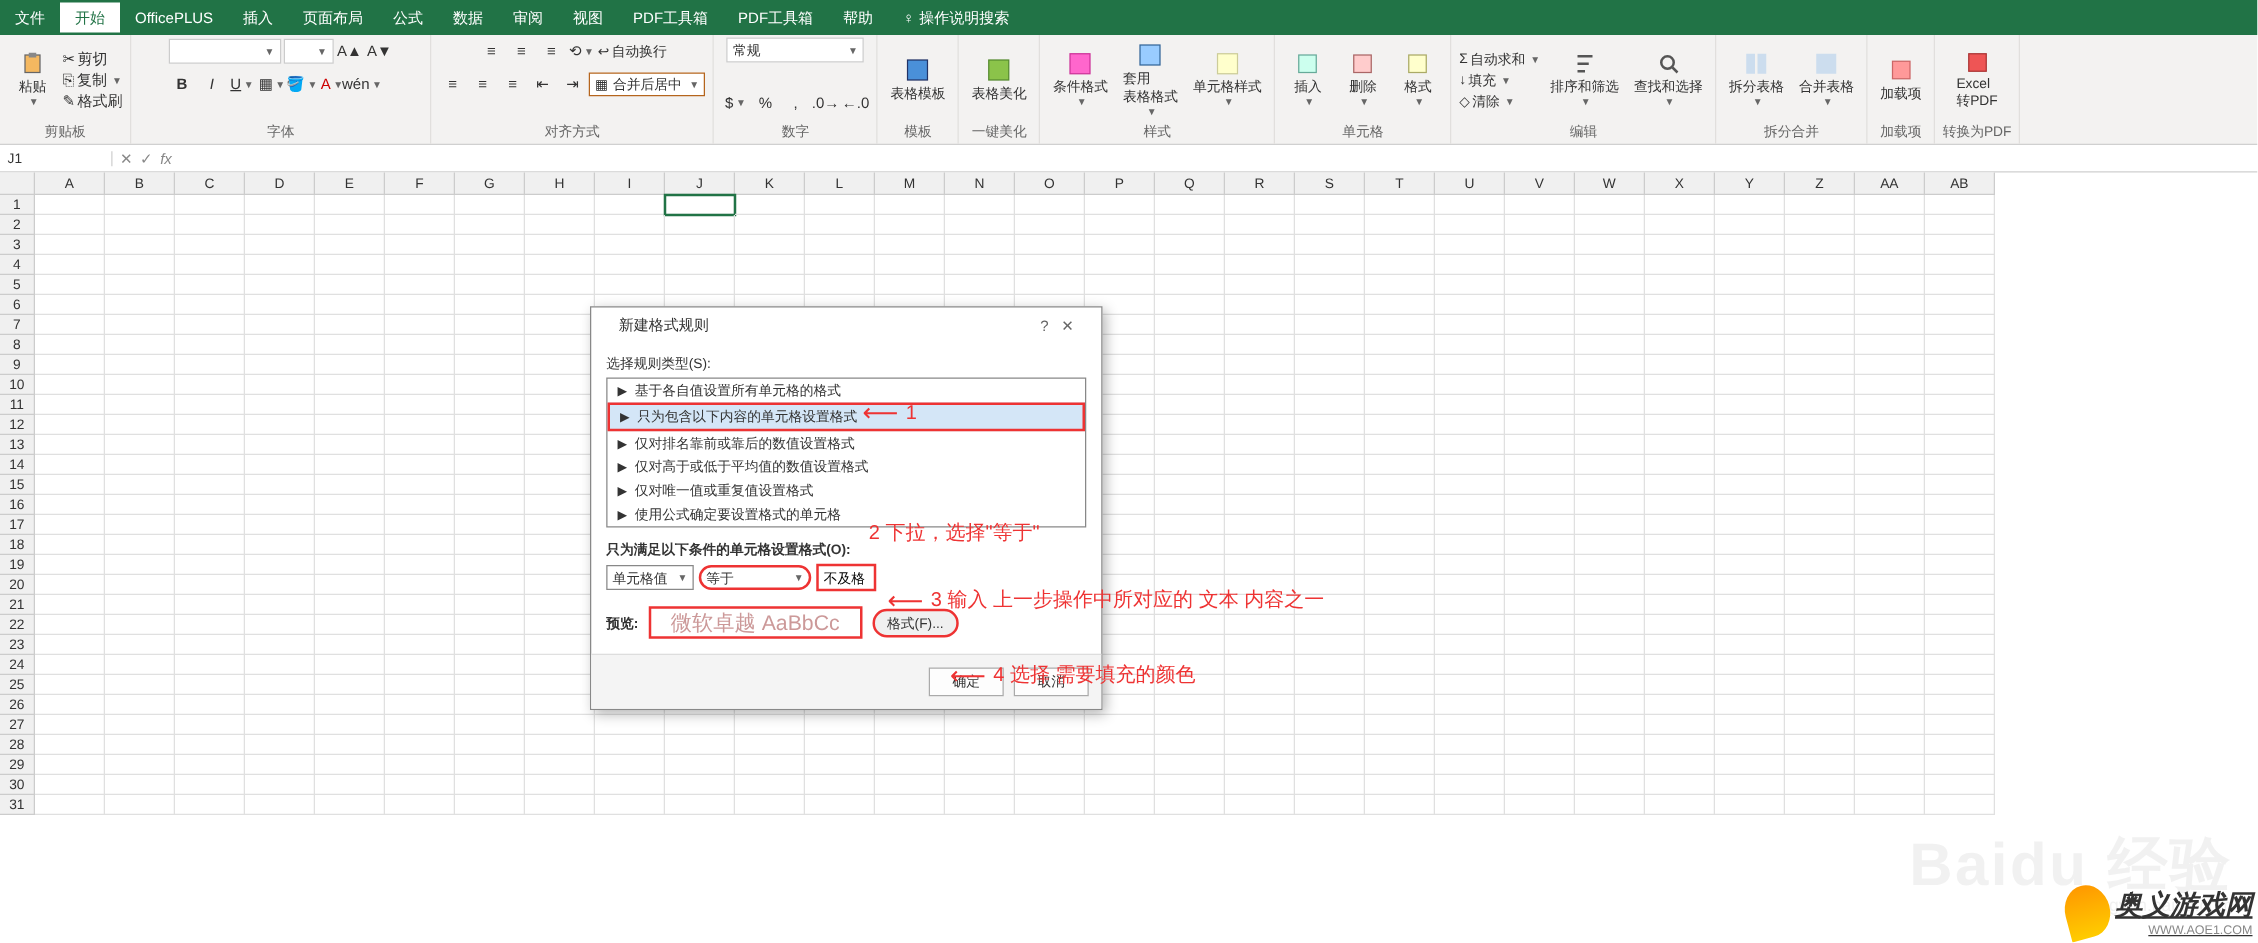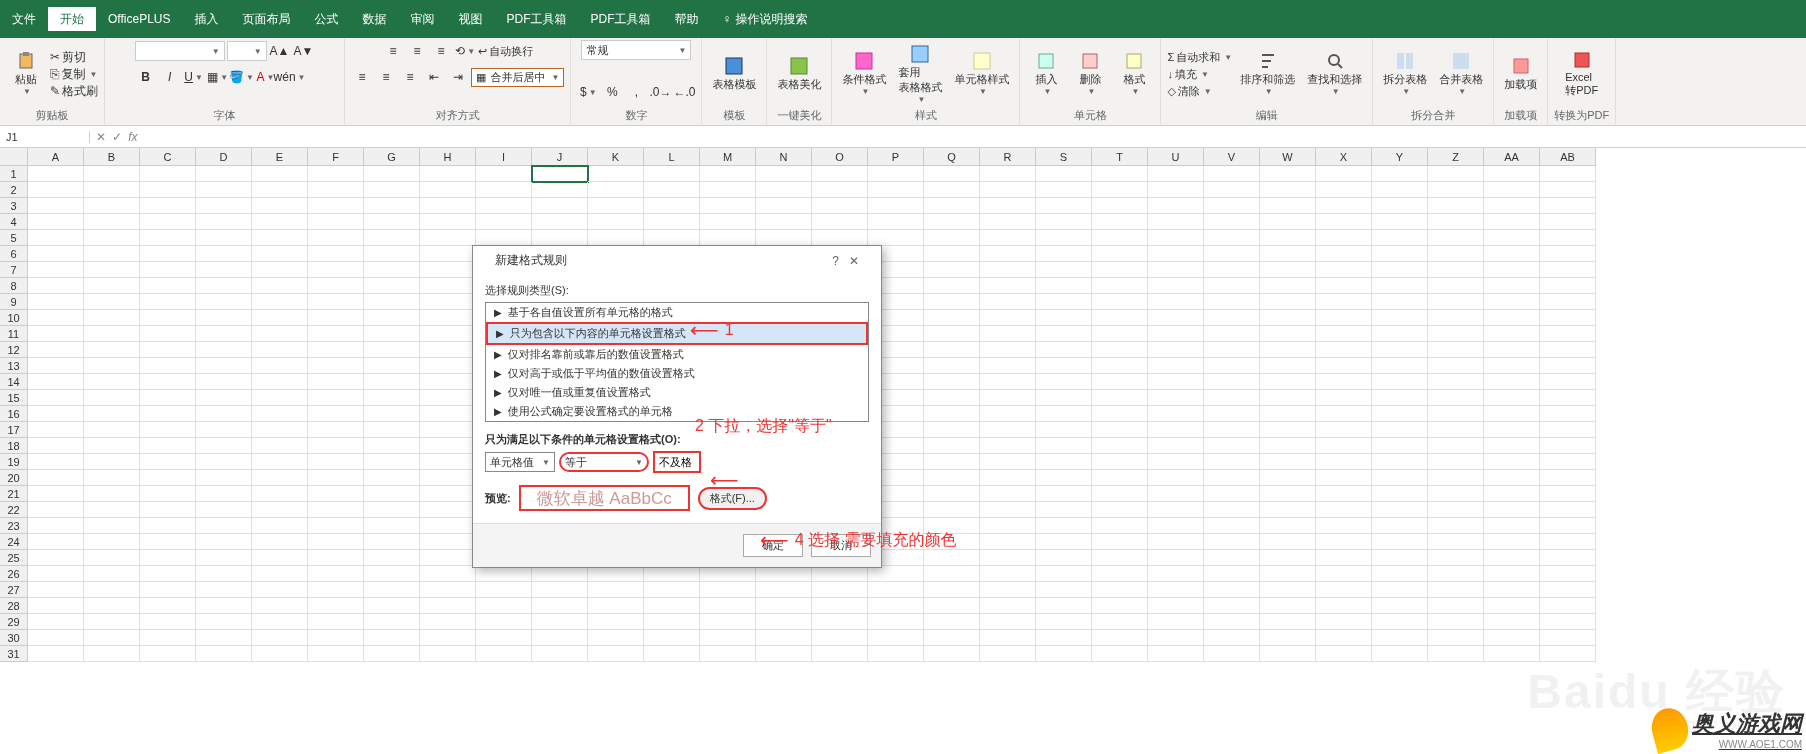--- a/index.html
+++ b/index.html
@@ -1,18 +1,18 @@
 <!DOCTYPE html>
 <html><head>
 <meta charset="utf-8">
 <style>
 * { margin: 0; padding: 0; box-sizing: border-box; font-family: "Microsoft YaHei", sans-serif; }
 body { background: #fff; font-size: 12px; color: #333; position: relative; width: 1806px; height: 754px; overflow: hidden; }
 
-.tabbar { background: #217346; display: flex; align-items: center; height: 38px; color: #fff; }
+.tabbar { background: #217346; display: flex; align-items: center; height: 28px; color: #fff; }
 .tab { padding: 0 12px; line-height: 24px; font-size: 12px; cursor: pointer; }
 .tab.active { background: #fff; color: #217346; }
 .tab.help { display: flex; align-items: center; gap: 4px; }
 
 .ribbon { background: #f3f2f1; height: 88px; display: flex; border-bottom: 1px solid #d0d0d0; }
 .group { border-right: 1px solid #e1dfdd; padding: 2px 6px; display: flex; flex-direction: column; justify-content: space-between; align-items: center; }
 .group-content { display: flex; align-items: center; gap: 4px; flex: 1; }
 .group-label { font-size: 11px; color: #666; text-align: center; }
 .btn-large { display: flex; flex-direction: column; align-items: center; justify-content: center; padding: 2px 4px; cursor: pointer; min-width: 40px; }
 .btn-large .label { font-size: 11px; margin-top: 2px; }
@@ -1442,20 +1442,21 @@
 
 <div class="anno" style="left:690px; top:318px">
     <span class="arrow-l">⟵</span>
     <span>1</span>
   </div>
 <div class="anno" style="left:695px; top:416px">
     <span>2 下拉，选择"等于"</span>
   </div>
 <div class="anno" style="left:710px; top:468px">
     <span class="arrow-l">⟵</span>
+    <span>3 输入 上一步操作中所对应的 文本 内容之一</span>
   </div>
 <div class="anno" style="left:760px; top:528px">
     <span class="arrow-l">⟵</span>
     <span>4 选择 需要填充的颜色</span>
   </div>
 
 <div class="watermark">Baidu 经验</div>
 <div class="watermark-sub">jingyan.baidu.com</div>
 
 <div class="bottom-logo">

